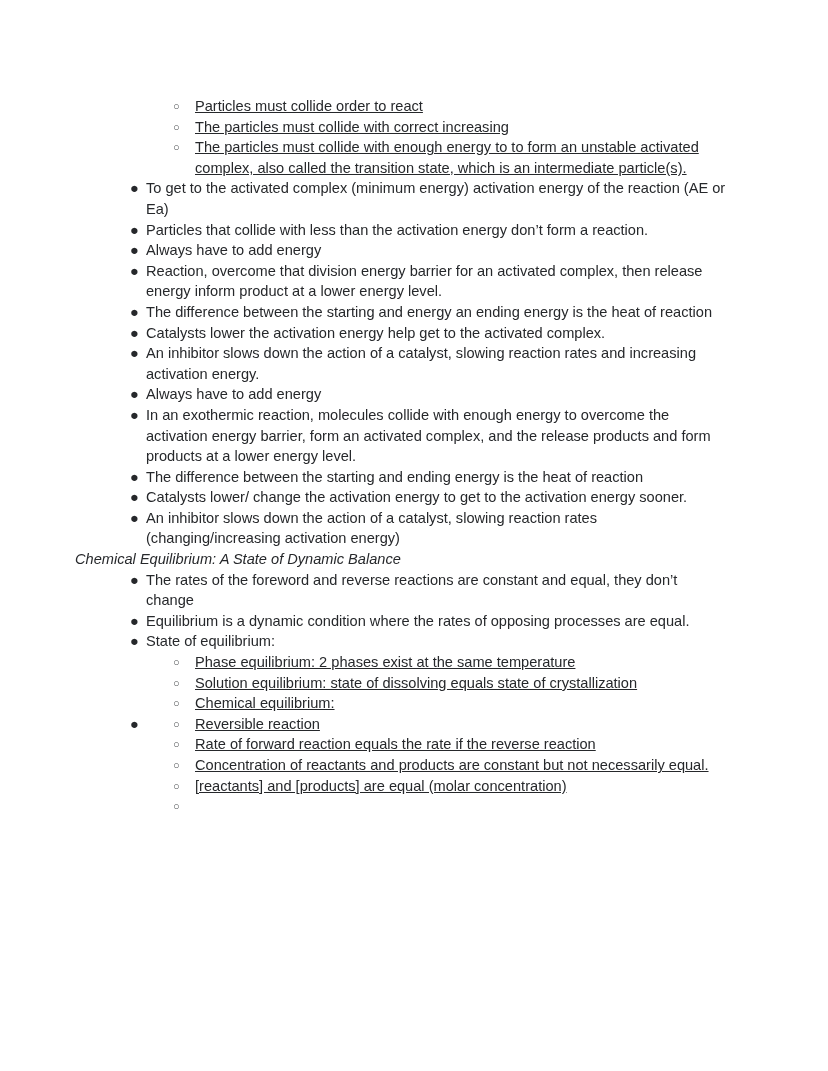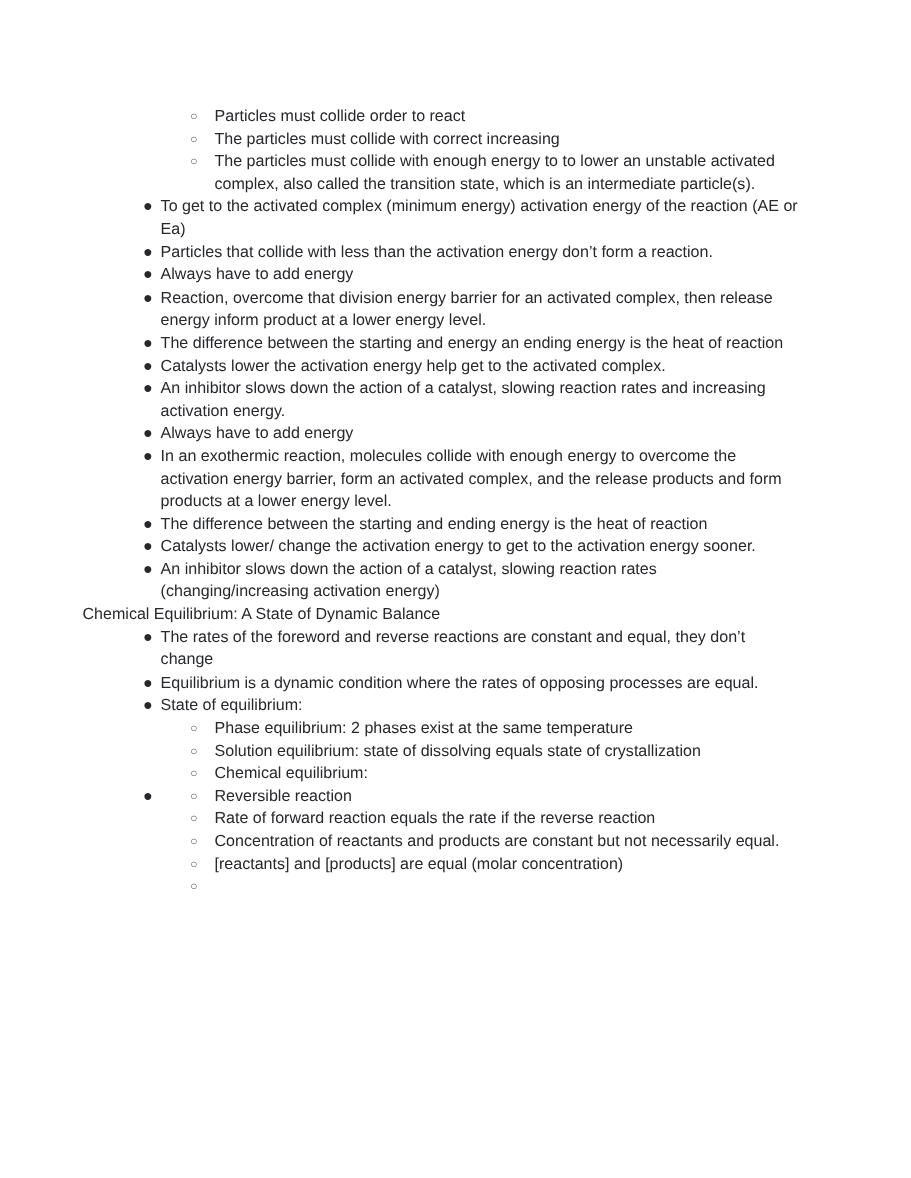--- a/index.html
+++ b/index.html
@@ -66,36 +66,38 @@
     color: #4a4d50;
     text-align: left;
   }
   .txt {
     display: block;
   }
   
   .plain-line {
     padding-left: 0;
     padding-right: 40px;
+    font-style: italic;
   }
   .row-wrap {
     max-width: 652px;
   }
   .lvl2 .row-wrap {
     max-width: 600px;
+    text-decoration: underline;
   }
 </style>
 </head>
 <body>
 
 <div class="page">
   <ul class="doc-body" id="doc-body">
       <li class="lvl2"><span class="marker">○</span><span class="row-wrap"><span class="txt">Particles must collide order to react</span></span></li>
       <li class="lvl2"><span class="marker">○</span><span class="row-wrap"><span class="txt">The particles must collide with correct increasing</span></span></li>
-      <li class="lvl2"><span class="marker">○</span><span class="row-wrap"><span class="txt">The particles must collide with enough energy to to lower an unstable activated complex, also called the transition state, which is an intermediate particle(s).</span></span></li>
+      <li class="lvl2"><span class="marker">○</span><span class="row-wrap"><span class="txt">The particles must collide with enough energy to to form an unstable activated complex, also called the transition state, which is an intermediate particle(s).</span></span></li>
       <li class="lvl1"><span class="marker">●</span><span class="row-wrap"><span class="txt">To get to the activated complex (minimum energy) activation energy of the reaction (AE or Ea)</span></span></li>
       <li class="lvl1"><span class="marker">●</span><span class="row-wrap"><span class="txt">Particles that collide with less than the activation energy don’t form a reaction.</span></span></li>
       <li class="lvl1"><span class="marker">●</span><span class="row-wrap"><span class="txt">Always have to add energy</span></span></li>
       <li class="lvl1"><span class="marker">●</span><span class="row-wrap"><span class="txt">Reaction, overcome that division energy barrier for an activated complex, then release energy inform product at a lower energy level.</span></span></li>
       <li class="lvl1"><span class="marker">●</span><span class="row-wrap"><span class="txt">The difference between the starting and energy an ending energy is the heat of reaction</span></span></li>
       <li class="lvl1"><span class="marker">●</span><span class="row-wrap"><span class="txt">Catalysts lower the activation energy help get to the activated complex.</span></span></li>
       <li class="lvl1"><span class="marker">●</span><span class="row-wrap"><span class="txt">An inhibitor slows down the action of a catalyst, slowing reaction rates and increasing activation energy.</span></span></li>
       <li class="lvl1"><span class="marker">●</span><span class="row-wrap"><span class="txt">Always have to add energy</span></span></li>
       <li class="lvl1"><span class="marker">●</span><span class="row-wrap"><span class="txt">In an exothermic reaction, molecules collide with enough energy to overcome the activation energy barrier, form an activated complex, and the release products and form products at a lower energy level.</span></span></li>
       <li class="lvl1"><span class="marker">●</span><span class="row-wrap"><span class="txt">The difference between the starting and ending energy is the heat of reaction</span></span></li>

